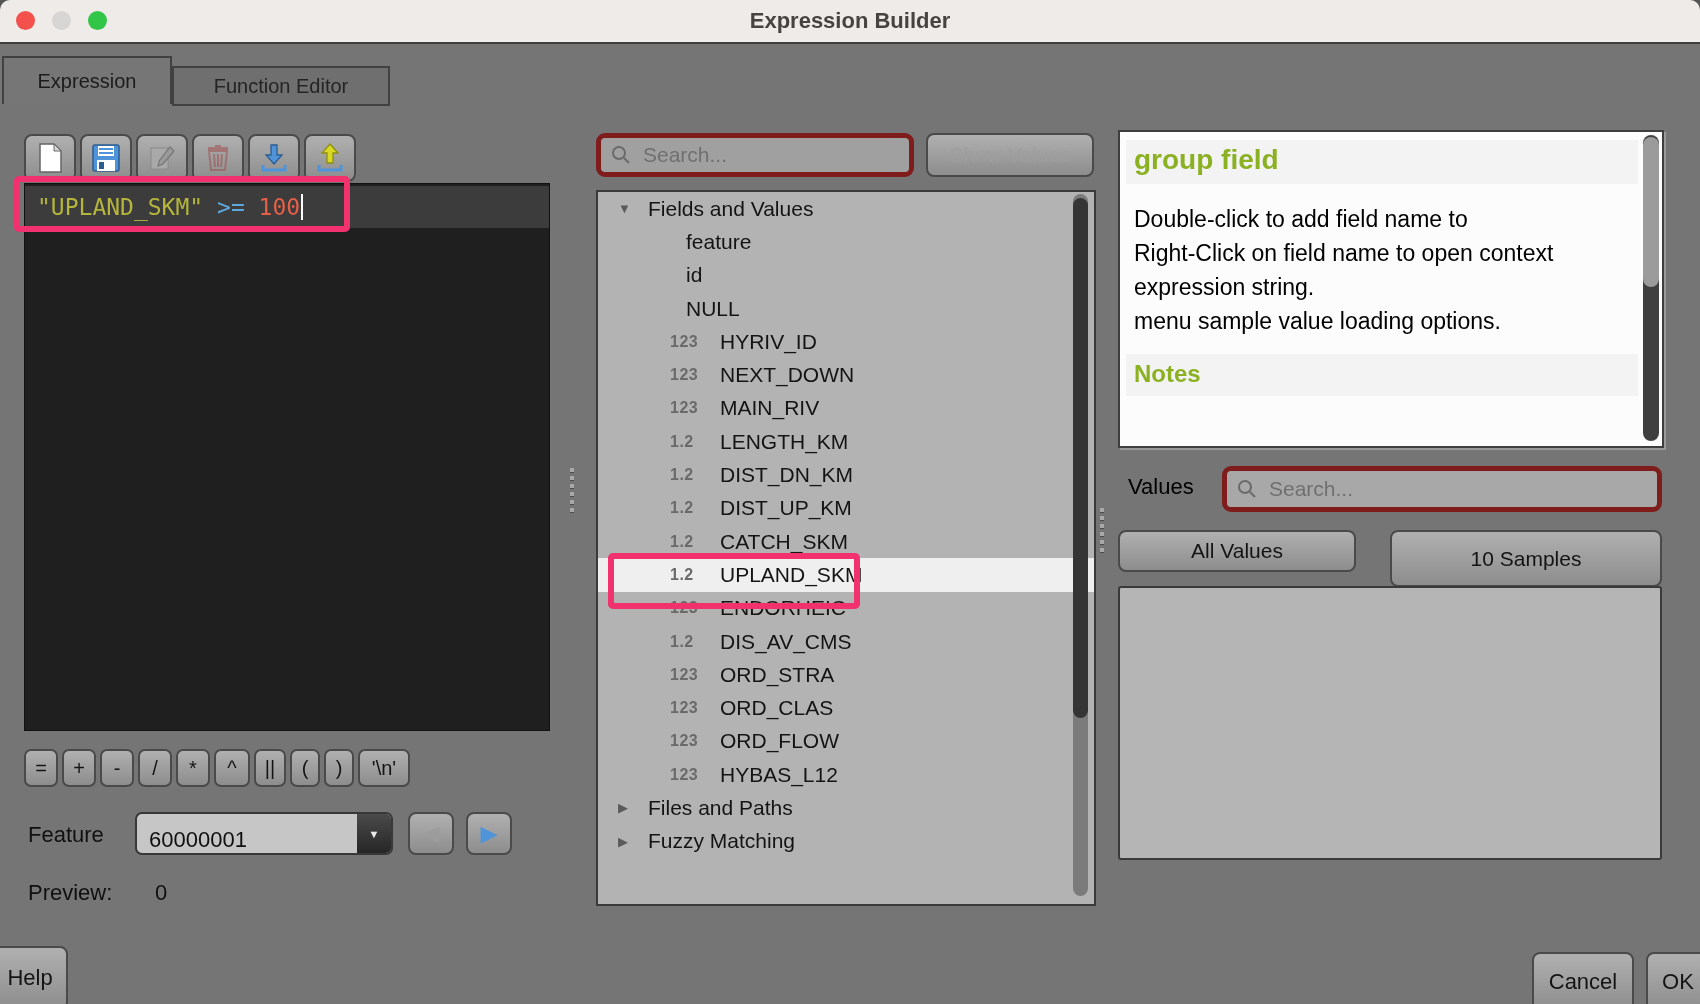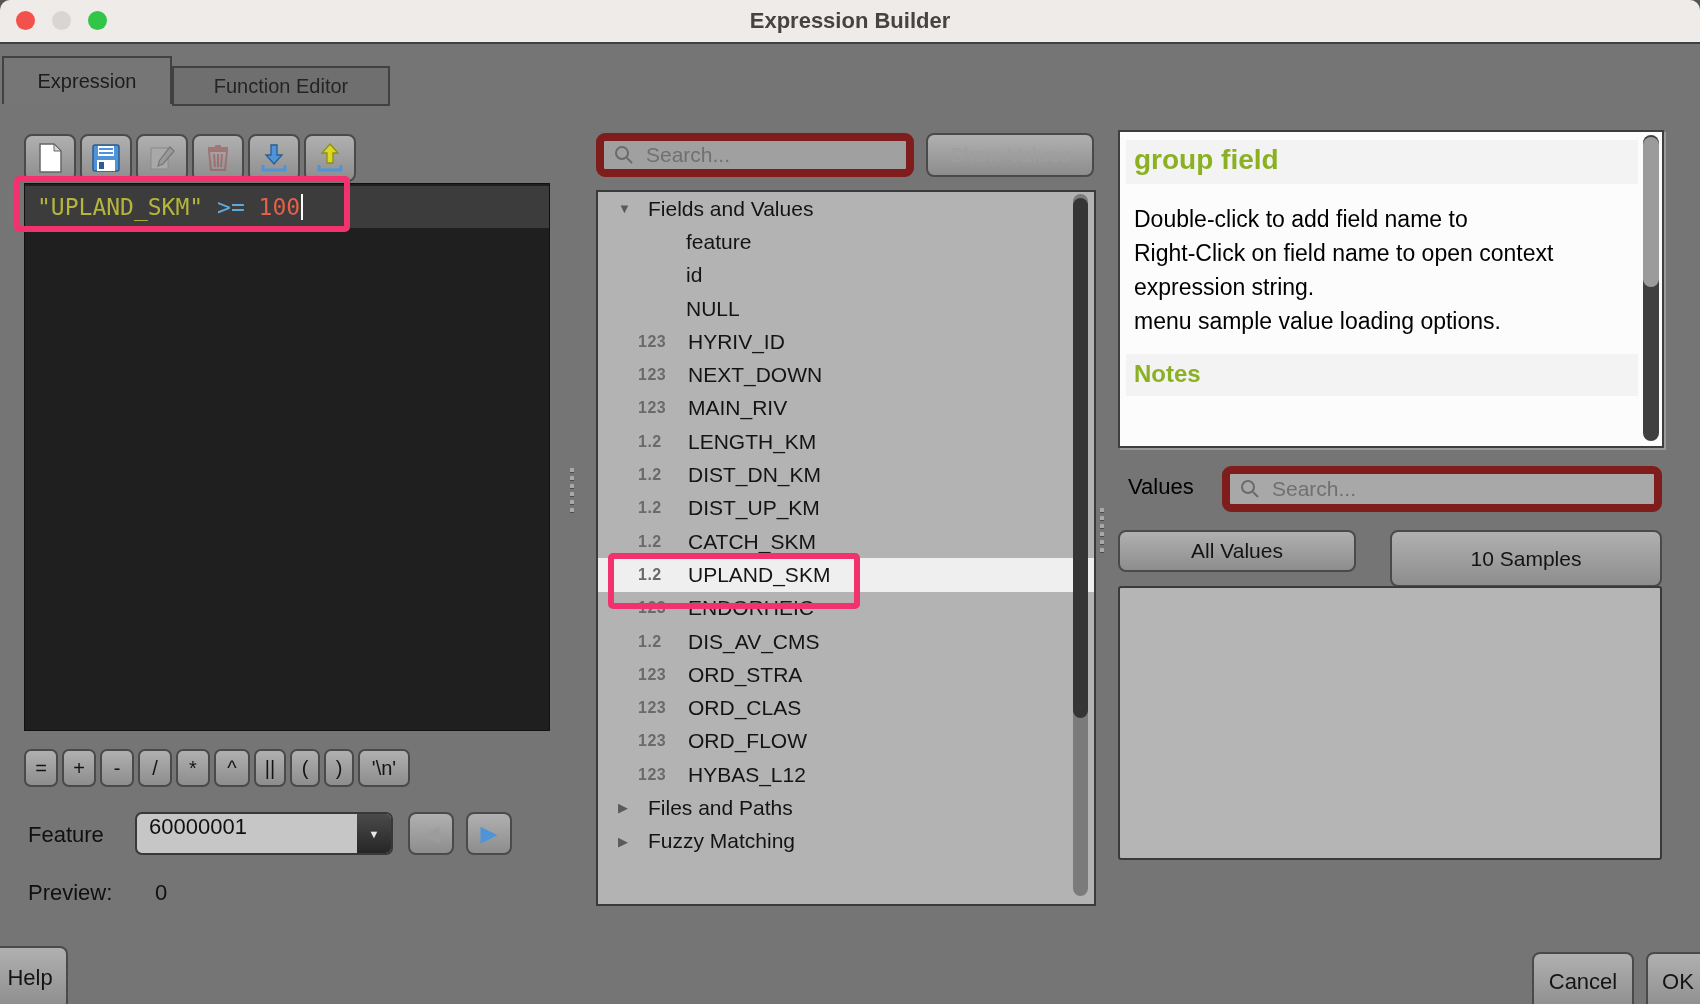--- a/index.html
+++ b/index.html
@@ -40,55 +40,55 @@
   .annotation{position:absolute;border:6px solid #f1326e;border-radius:5px;pointer-events:none;z-index:40;}
   #ann-expression{left:14px;top:176px;width:324px;height:44px;}
   #ann-field{left:608px;top:553px;width:240px;height:44px;}
 
   
   .op-btn{position:absolute;top:749px;height:38px;font-size:20px;border-radius:7px;}
 
   
   #feature-label{position:absolute;left:28px;top:822px;font-size:22px;color:#101010;}
   #feature-combo{position:absolute;left:135px;top:812px;width:258px;height:43px;background:#c6c6c6;border:2px solid #383838;
-                 border-radius:7px;box-sizing:border-box;display:flex;align-items:flex-start;}
+                 border-radius:7px;box-sizing:border-box;display:flex;align-items:flex-end;}
   #feature-combo .val{flex:1;padding-left:12px;font-size:22px;color:#101010;}
   #combo-arrow{width:34px;height:100%;background:linear-gradient(180deg,#4a4a4a,#262626);border-radius:0 5px 5px 0;
                display:flex;align-items:center;justify-content:center;color:#e8e8e8;font-size:11px;}
   #prev-feature{position:absolute;left:408px;top:812px;width:46px;height:43px;font-size:22px;color:#9c9c9c;}
   #next-feature{position:absolute;left:466px;top:812px;width:46px;height:43px;font-size:22px;color:#4f94d8;}
   #preview-label{position:absolute;left:28px;top:880px;font-size:22px;color:#101010;}
   #preview-value{position:absolute;left:155px;top:880px;font-size:22px;color:#101010;}
 
   
   .splitter{position:absolute;display:flex;flex-direction:column;gap:4px;}
   .splitter i{width:4px;height:4px;background:#a8a8a8;box-shadow:0 1px 0 #4c4c4c;}
   #split-left{left:570px;top:468px;}
   #split-right{left:1100px;top:508px;}
 
   
-  .searchbox{position:absolute;box-sizing:border-box;background:#a0a0a0;border:8px solid #7f1d1d;border-radius:9px;
+  .searchbox{position:absolute;box-sizing:border-box;background:#a0a0a0;border:5px solid #7f1d1d;border-radius:9px;
              display:flex;align-items:center;padding-left:10px;}
   .searchbox input{border:none;background:transparent;outline:none;font-size:21px;color:#2b2b2b;width:80%;
                    font-family:"Liberation Sans",sans-serif;}
   .searchbox input::placeholder{color:#707070;}
   #fields-search{left:596px;top:133px;width:318px;height:44px;}
   #values-search{left:1222px;top:466px;width:440px;height:46px;background:#a8a8a8;}
   .mag{flex:0 0 auto;margin-right:10px;}
 
   #show-values-btn{position:absolute;left:926px;top:133px;width:168px;height:44px;font-size:21px;}
 
   
   #tree{position:absolute;left:596px;top:190px;width:500px;height:716px;background:#b3b3b3;border:2px solid #3a3a3a;
         box-sizing:border-box;overflow:hidden;}
   .tree-row{display:flex;align-items:center;height:33.3px;font-size:21px;color:#141414;white-space:nowrap;}
   .tree-row.sel{background:#efefef;}
   .tree-row .caret{width:30px;padding-left:20px;font-size:13px;color:#5a5a5a;}
   .tree-row.c0{padding-left:88px;}
-  .tree-row.c1{padding-left:40px;}
+  .tree-row.c1{padding-left:72px;}
   .tree-row .ticon{width:50px;font-size:16px;font-weight:bold;color:#6a6a6a;letter-spacing:0.5px;}
   #tree-scroll-track{position:absolute;right:4px;top:4px;width:15px;height:702px;background:#7b7b7b;border-radius:8px;}
   #tree-scroll-thumb{position:absolute;right:4px;top:8px;width:15px;height:520px;background:#353535;border-radius:8px;}
 
   
   #help-panel{position:absolute;left:1118px;top:130px;width:546px;height:318px;background:#fcfcfc;
               border:2px solid #3e3e3e;box-sizing:border-box;box-shadow:2px 2px 0 #9a9a9a;}
   #help-title-band{position:absolute;left:6px;top:8px;right:24px;height:44px;background:#f3f3f3;}
   #help-title{position:absolute;left:14px;top:12px;font-size:28px;font-weight:bold;color:#8bb122;text-align:center;}
   #help-body{position:absolute;left:14px;top:70px;width:480px;font-size:23px;line-height:34px;color:#000000;}

